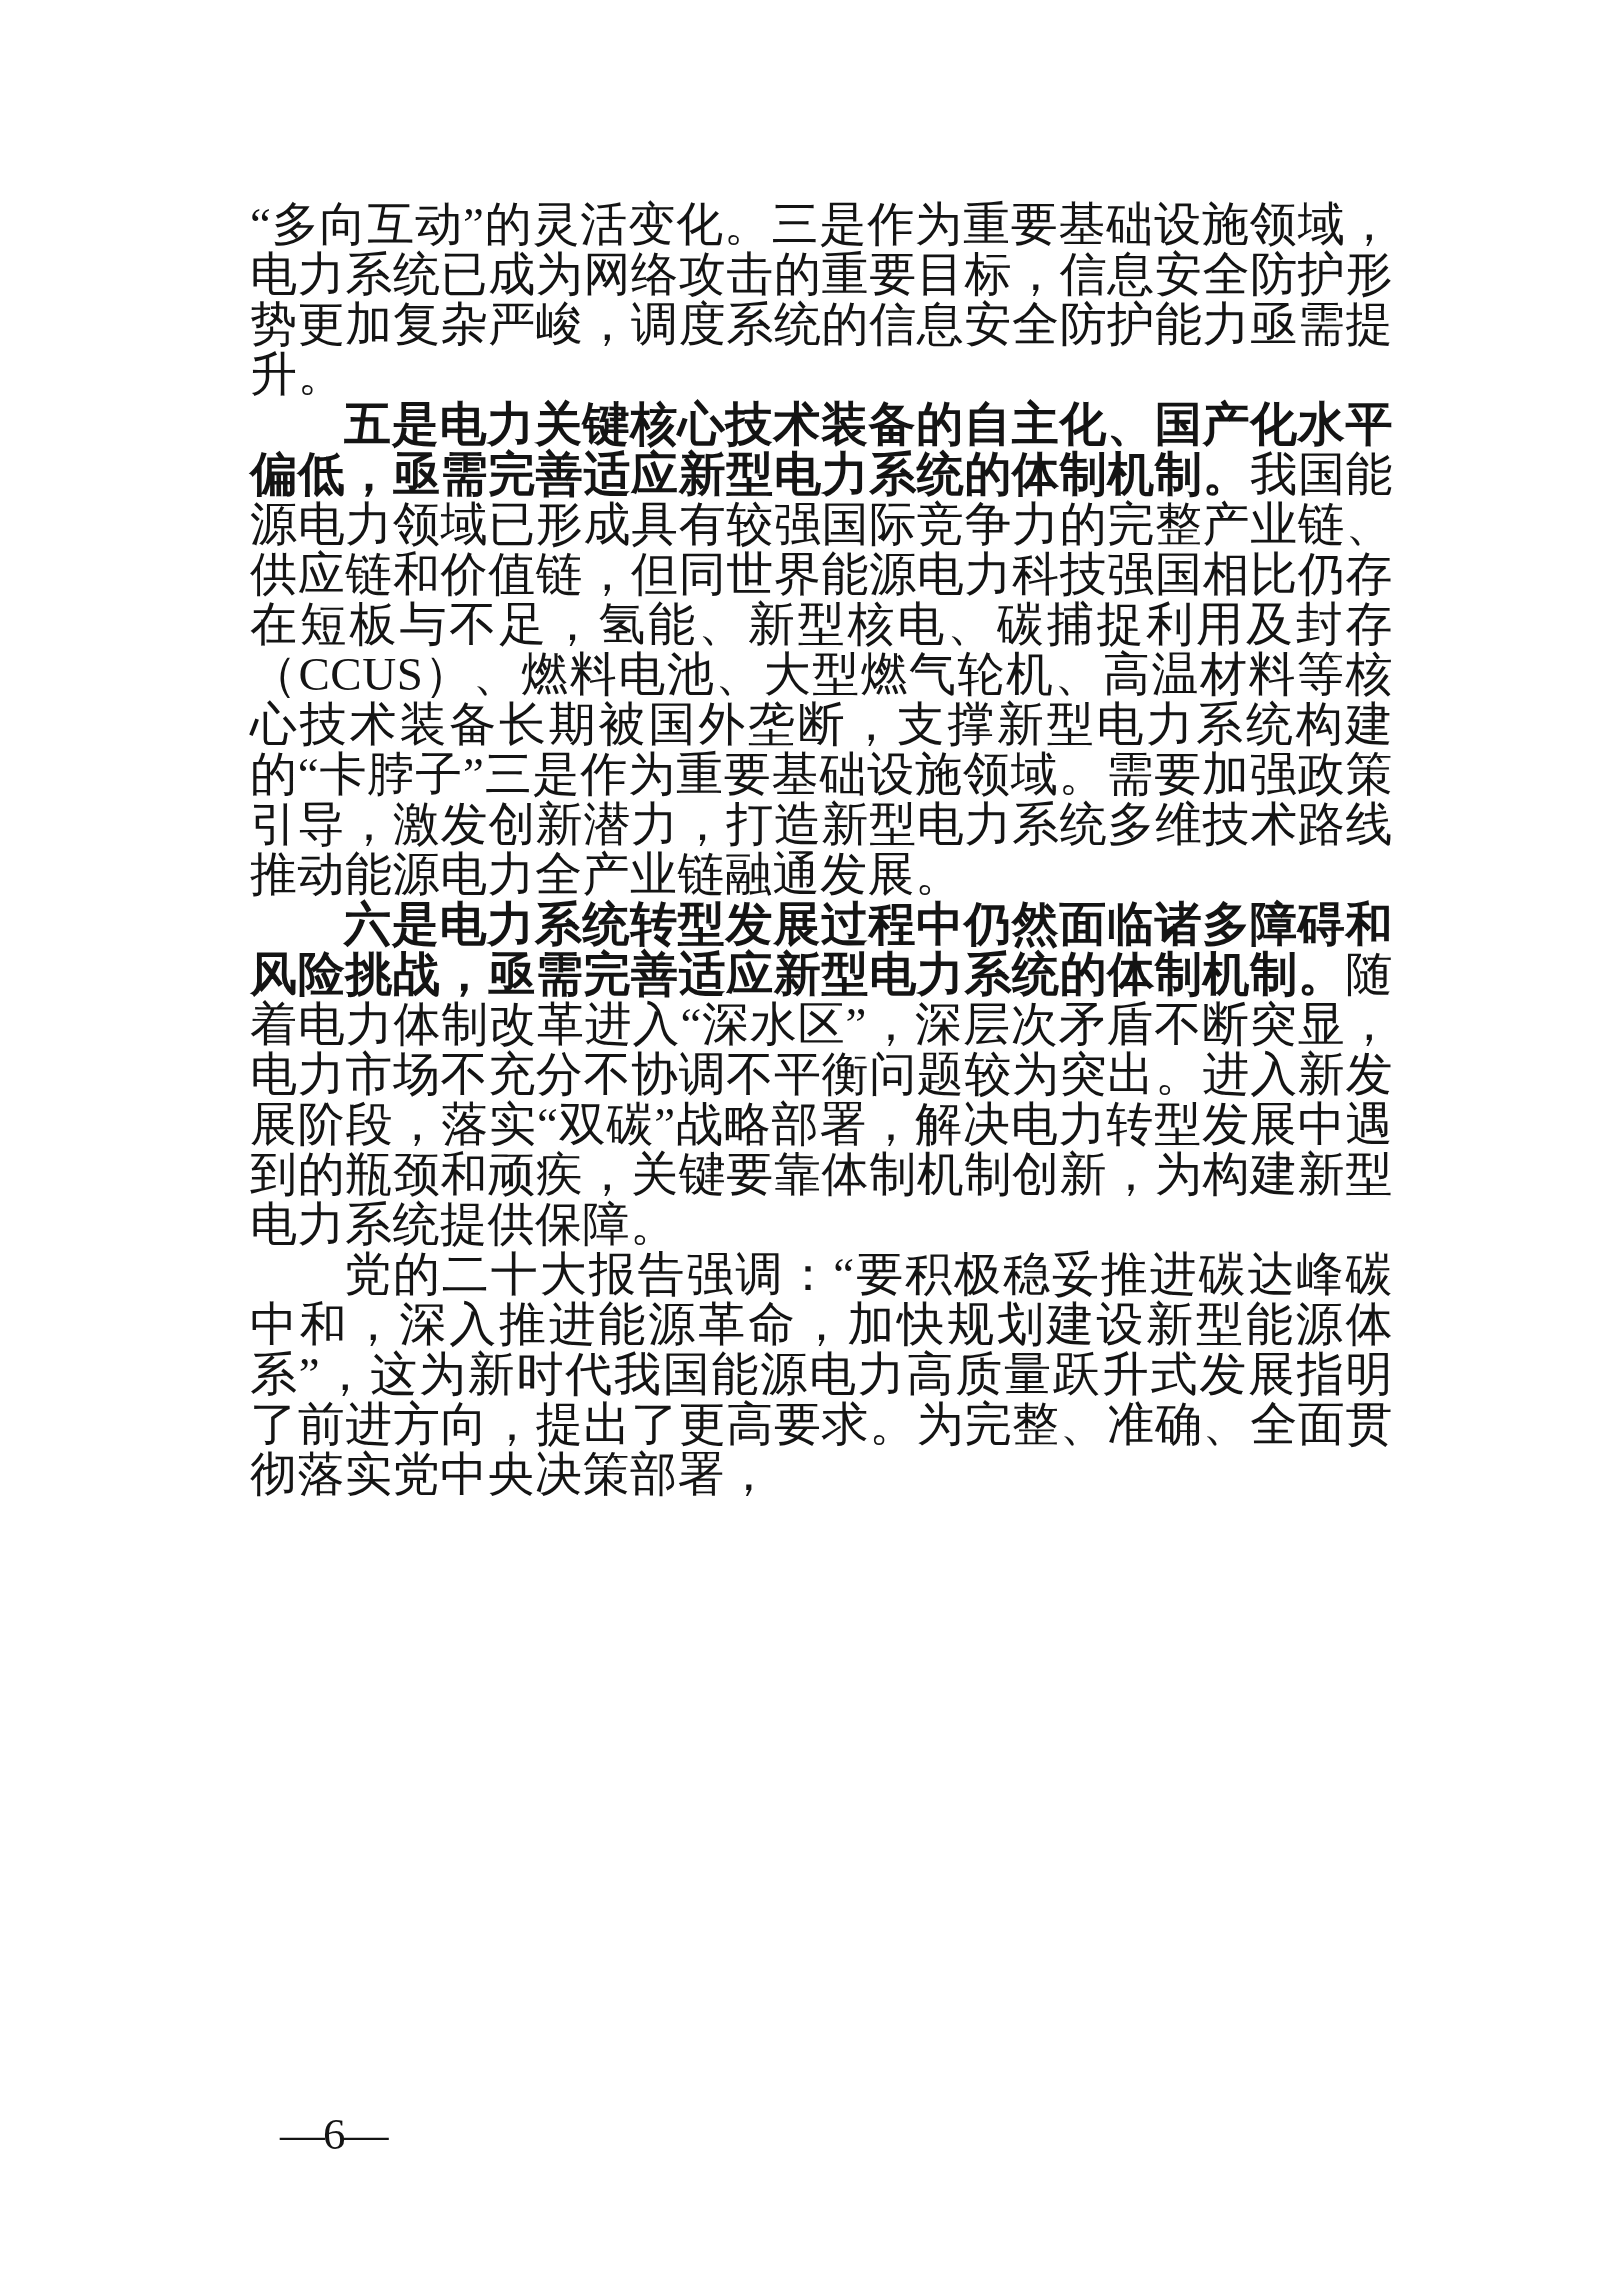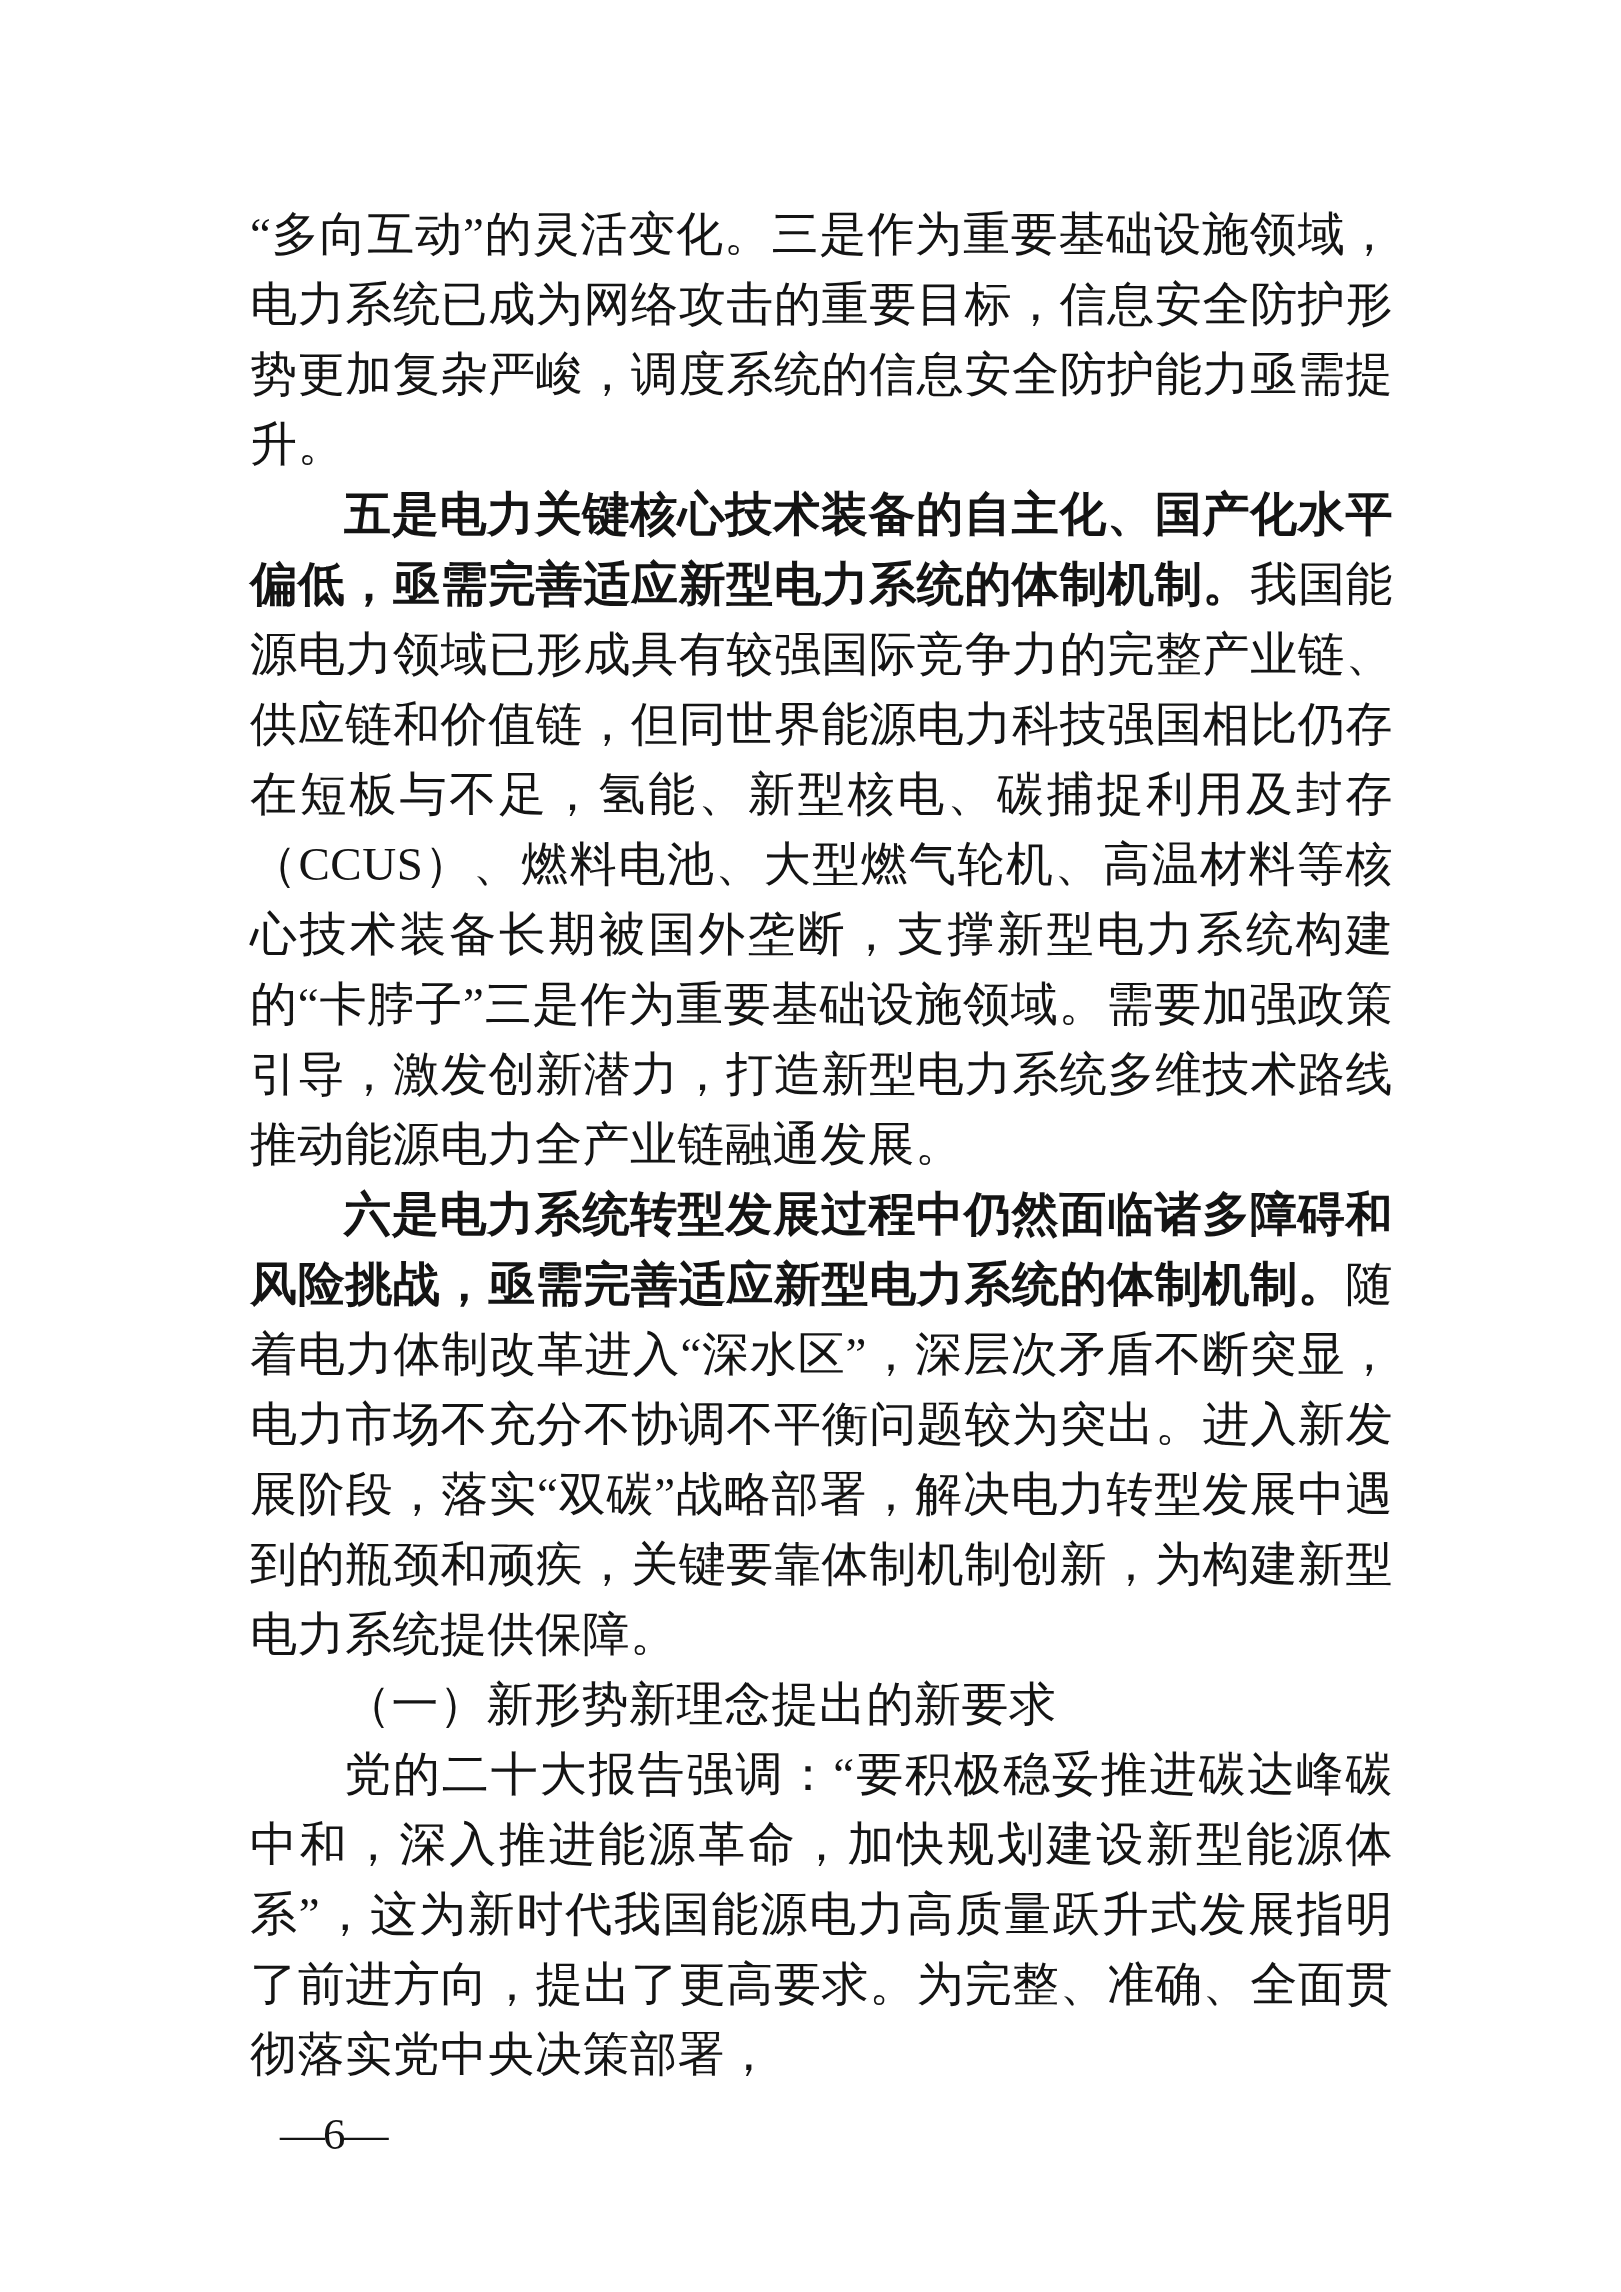--- a/index.html
+++ b/index.html
@@ -19,21 +19,21 @@
     position: absolute;
     left: 250px;
     top: 199px;
     width: 1143px;
     color: #141414;
   }
   .para {
     margin: 0;
     padding: 0;
     font-size: 47px;
-    line-height: 70px;
+    line-height: 50px;
     text-align: justify;
     letter-spacing: 0.5px;
   }
   .indent {
     text-indent: 2em;
   }
   .lead {
     font-weight: bold;
   }
   .h-hei {
@@ -59,21 +59,20 @@
 <div class="page">
   <div class="content">
 
     <p class="para">“多向互动”的灵活变化。三是作为重要基础设施领域，电力系统已成为网络攻击的重要目标，信息安全防护形势更加复杂严峻，调度系统的信息安全防护能力亟需提升。</p>
 
     <p class="para indent"><span class="lead">五是电力关键核心技术装备的自主化、国产化水平偏低，亟需完善适应新型电力系统的体制机制。</span><span>我国能源电力领域已形成具有较强国际竞争力的完整产业链、供应链和价值链，但同世界能源电力科技强国相比仍存在短板与不足，氢能、新型核电、碳捕捉利用及封存（CCUS）、燃料电池、大型燃气轮机、高温材料等核心技术装备长期被国外垄断，支撑新型电力系统构建的“卡脖子”三是作为重要基础设施领域。需要加强政策引导，激发创新潜力，打造新型电力系统多维技术路线推动能源电力全产业链融通发展。</span></p>
 
     <p class="para indent"><span class="lead">六是电力系统转型发展过程中仍然面临诸多障碍和风险挑战，亟需完善适应新型电力系统的体制机制。</span><span>随着电力体制改革进入“深水区”，深层次矛盾不断突显，电力市场不充分不协调不平衡问题较为突出。进入新发展阶段，落实“双碳”战略部署，解决电力转型发展中遇到的瓶颈和顽疾，关键要靠体制机制创新，为构建新型电力系统提供保障。</span></p>
 
 
-    <p class="para indent h-kai">（一）新形势新理念提出的新要求</p>
 
     <p class="para indent">党的二十大报告强调：“要积极稳妥推进碳达峰碳中和，深入推进能源革命，加快规划建设新型能源体系”，这为新时代我国能源电力高质量跃升式发展指明了前进方向，提出了更高要求。为完整、准确、全面贯彻落实党中央决策部署，</p>
 
   </div>
 
   <div class="footer">—6—</div>
 </div>
 
 
 </body></html>

